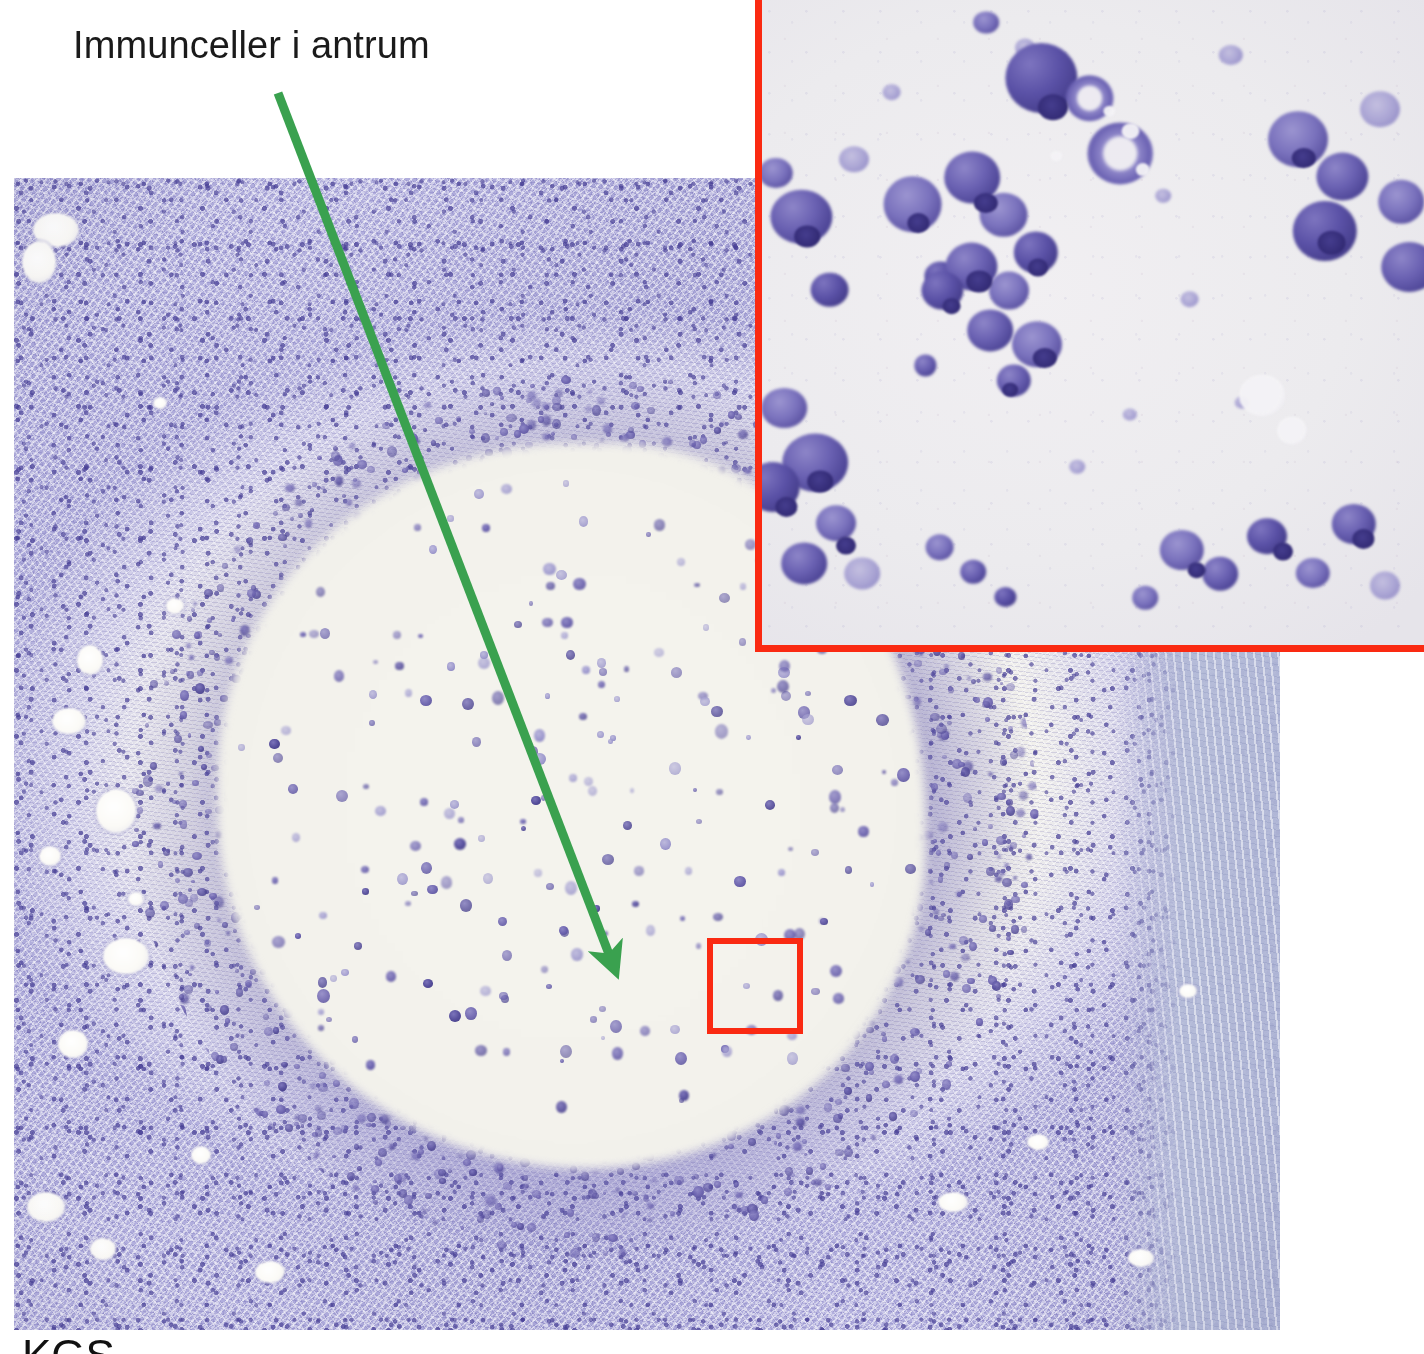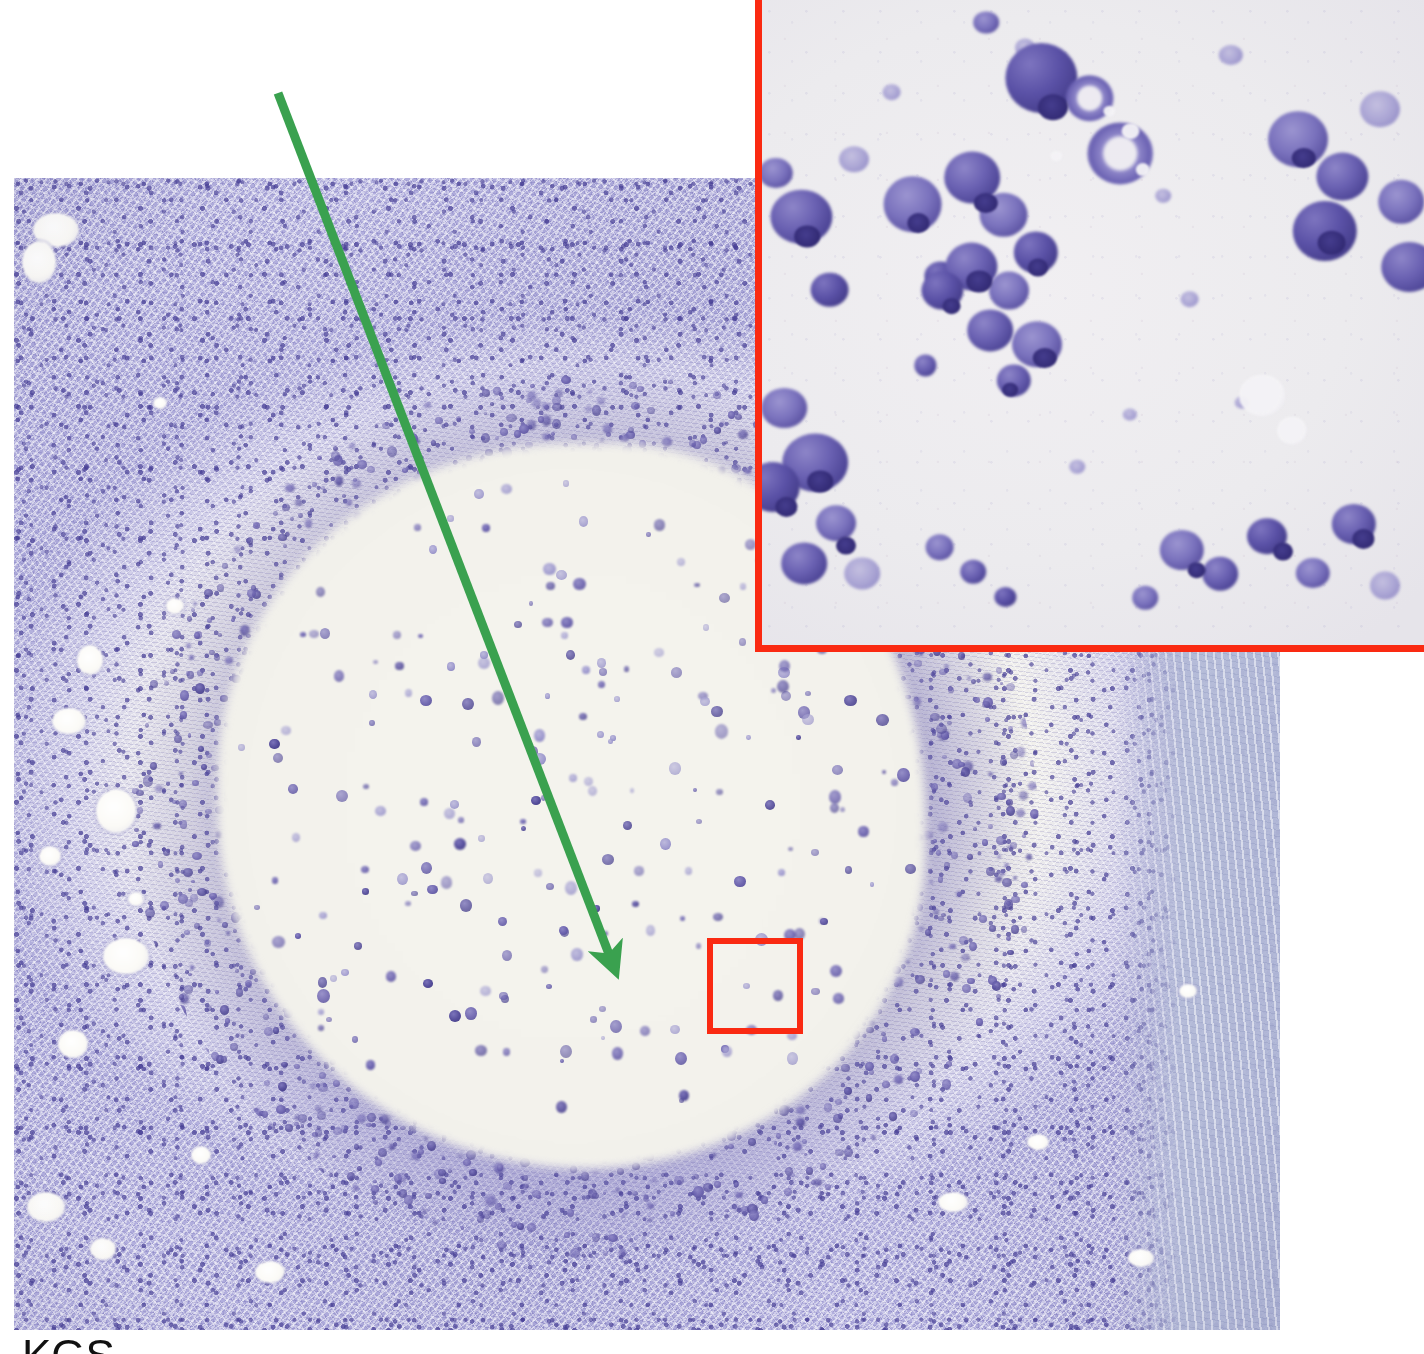--- a/index.html
+++ b/index.html
@@ -261,20 +261,21 @@
     width: 1424px;
     height: 1354px;
     pointer-events: none;
   }
 </style>
 </head>
 <body>
 
 <div id="slide">
 
+  <div id="slide-title">Immunceller i antrum</div>
 
   <div id="main-micrograph">
     <div class="layer" id="stroma-base"></div>
     <div class="layer" id="stroma-fibres"></div>
     <div class="layer" id="stroma-nuclei"></div>
 
     <div id="right-stroma"></div>
 
     <div id="granulosa-band"></div>
     <div id="granulosa-dots">

